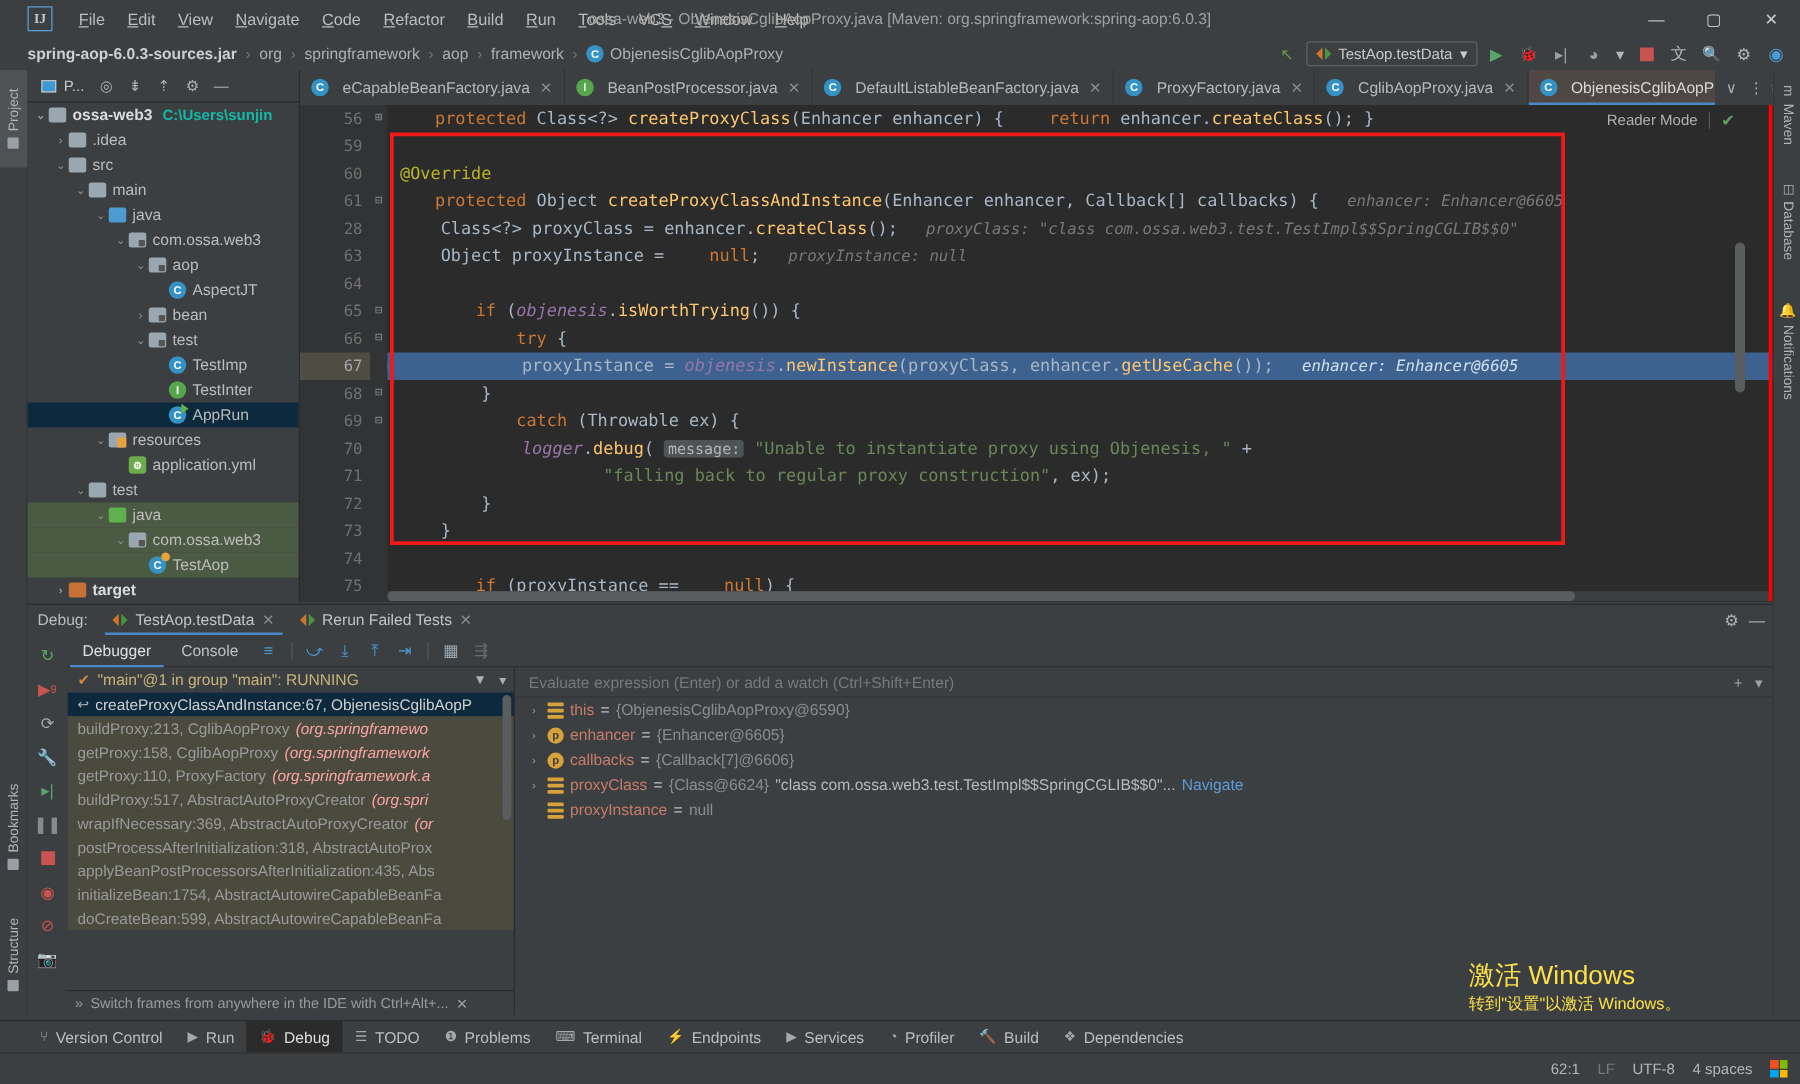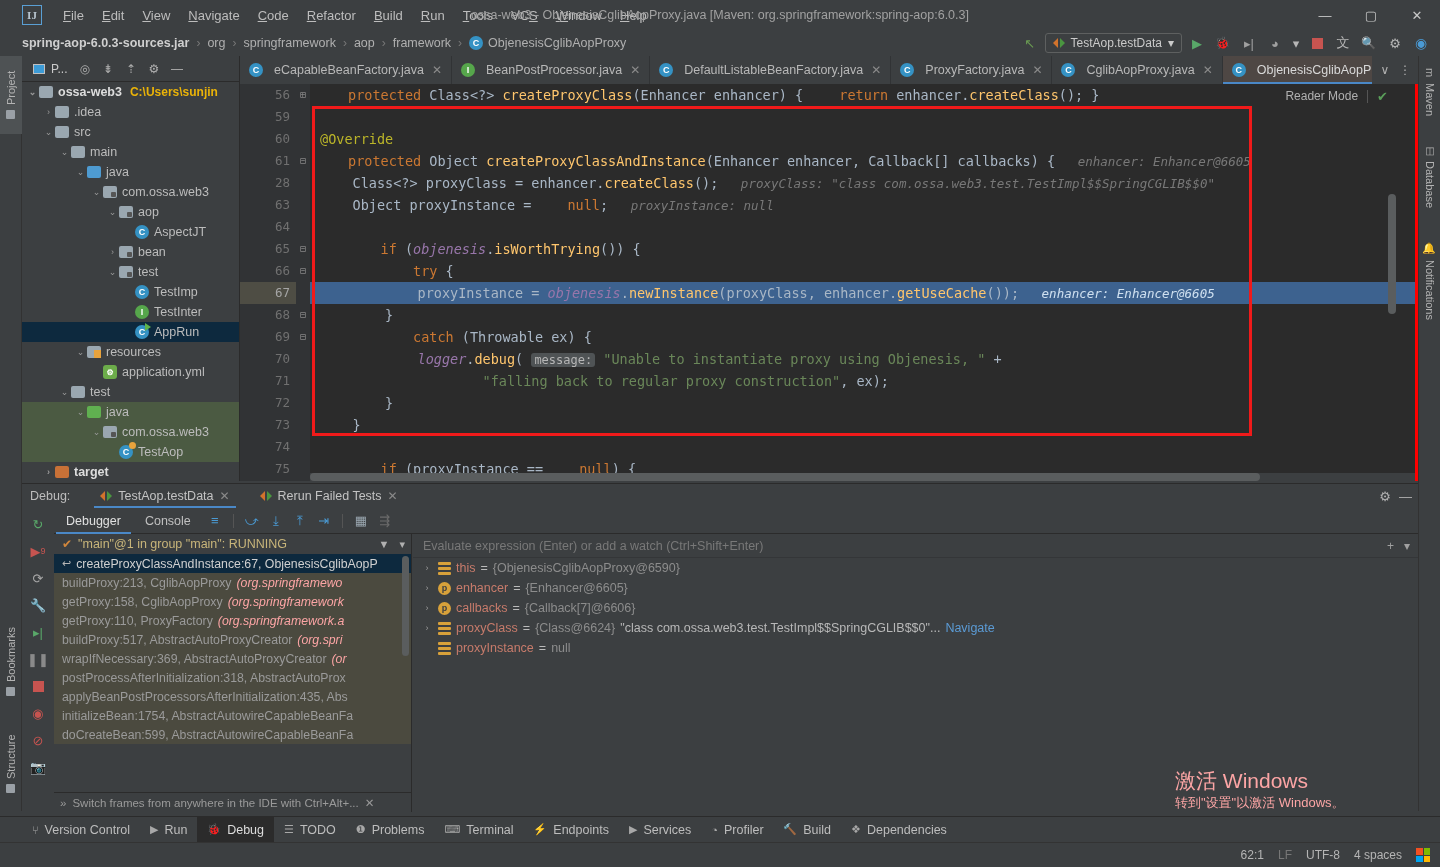--- a/index.html
+++ b/index.html
@@ -132,21 +132,21 @@
   .fico.runnable::after {
     content: ""; position: absolute; right: -2px; top: -2px;
     border-left: 6px solid #5fb34a; border-top: 4px solid transparent; border-bottom: 4px solid transparent;
   }
   .fico.yml { background: #6cac4a; border-radius: 3px; font-size: 8px; }
   .fico.test { background: #3592c4; position: relative; }
   .fico.test::after {
     content: ""; position: absolute; right: -3px; top: -3px; width: 7px; height: 7px;
     background: #e8a33d; border-radius: 50%;
   }
-  .tpath { color: #eab308; margin-left: 8px; font-size: 12px; }
+  .tpath { color: #14b8a6; margin-left: 8px; font-size: 12px; }
 
   
   .editor-wrap {
     position: absolute; left: 240px; top: 56px; width: 1178px; height: 425px;
     background: #2b2b2b;
   }
   .tabbar {
     height: 28px; background: #3c3f41; display: flex; align-items: stretch; overflow: hidden;
     position: relative;
   }
@@ -220,21 +220,21 @@
   .editor-vscroll {
     position: absolute; right: 22px; top: 110px; width: 8px; height: 120px; background: #5a5d5e; border-radius: 4px; z-index: 6;
   }
 
   
   .debug-panel {
     position: absolute; left: 22px; top: 483px; width: 1396px; height: 328px;
     background: #3c3f41; border-top: 1px solid #2b2b2b;
   }
   .dbg-head {
-    height: 24px; display: flex; align-items: center; padding-left: 8px; gap: 10px;
+    height: 24px; display: flex; align-items: center; padding-left: 8px; gap: 0px;
     background: #3c3f41; position: relative;
   }
   .dbg-title { font-size: 12.5px; color: #bdbdbd; margin-right: 10px; }
   .dtab {
     display: flex; align-items: center; gap: 6px; font-size: 12.5px; color: #c3c3c3;
     padding: 0 10px; height: 24px; position: relative;
   }
   .dtab.active::after {
     content: ""; position: absolute; left: 4px; right: 4px; bottom: 0; height: 2px; background: #4a88c7;
   }
@@ -333,21 +333,21 @@
     display: flex; align-items: center; justify-content: center; font-weight: bold;
   }
   .vname { color: #c77b6b; }
   .veq { color: #bbbbbb; }
   .vval { color: #8c8c8c; }
   .vstr { color: #b8b8b8; }
   .vnav { color: #5b9bd5; }
 
   
   .watermark {
-    position: absolute; left: 1175px; top: 768px; color: #fca5a5; z-index: 3; pointer-events: none;
+    position: absolute; left: 1175px; top: 768px; color: #fde047; z-index: 3; pointer-events: none;
   }
   .watermark .w1 { font-size: 21px; line-height: 26px; }
   .watermark .w2 { font-size: 13px; line-height: 18px; }
 
   
   .bottom-bar {
     position: absolute; left: 0; top: 816px; width: 1440px; height: 26px;
     background: #3c3f41; display: flex; align-items: center; padding-left: 22px; gap: 0px;
     border-top: 1px solid #2b2b2b;
   }

